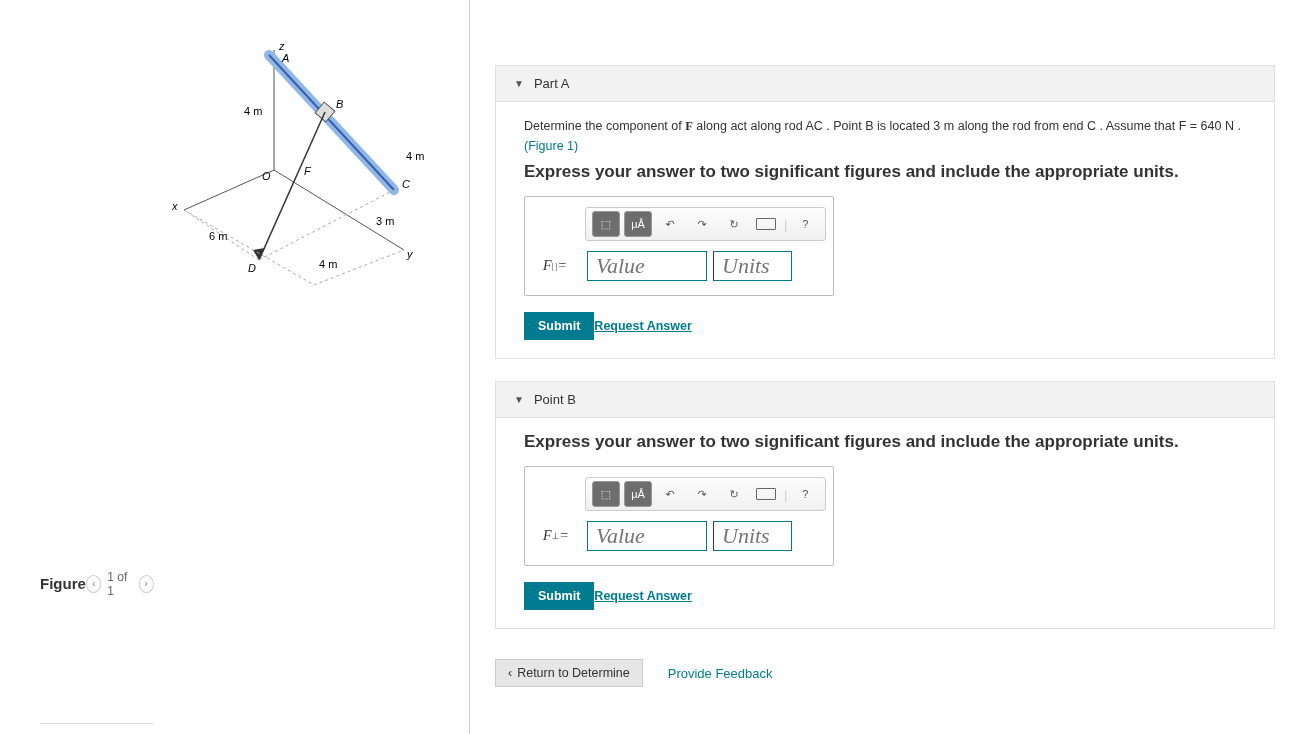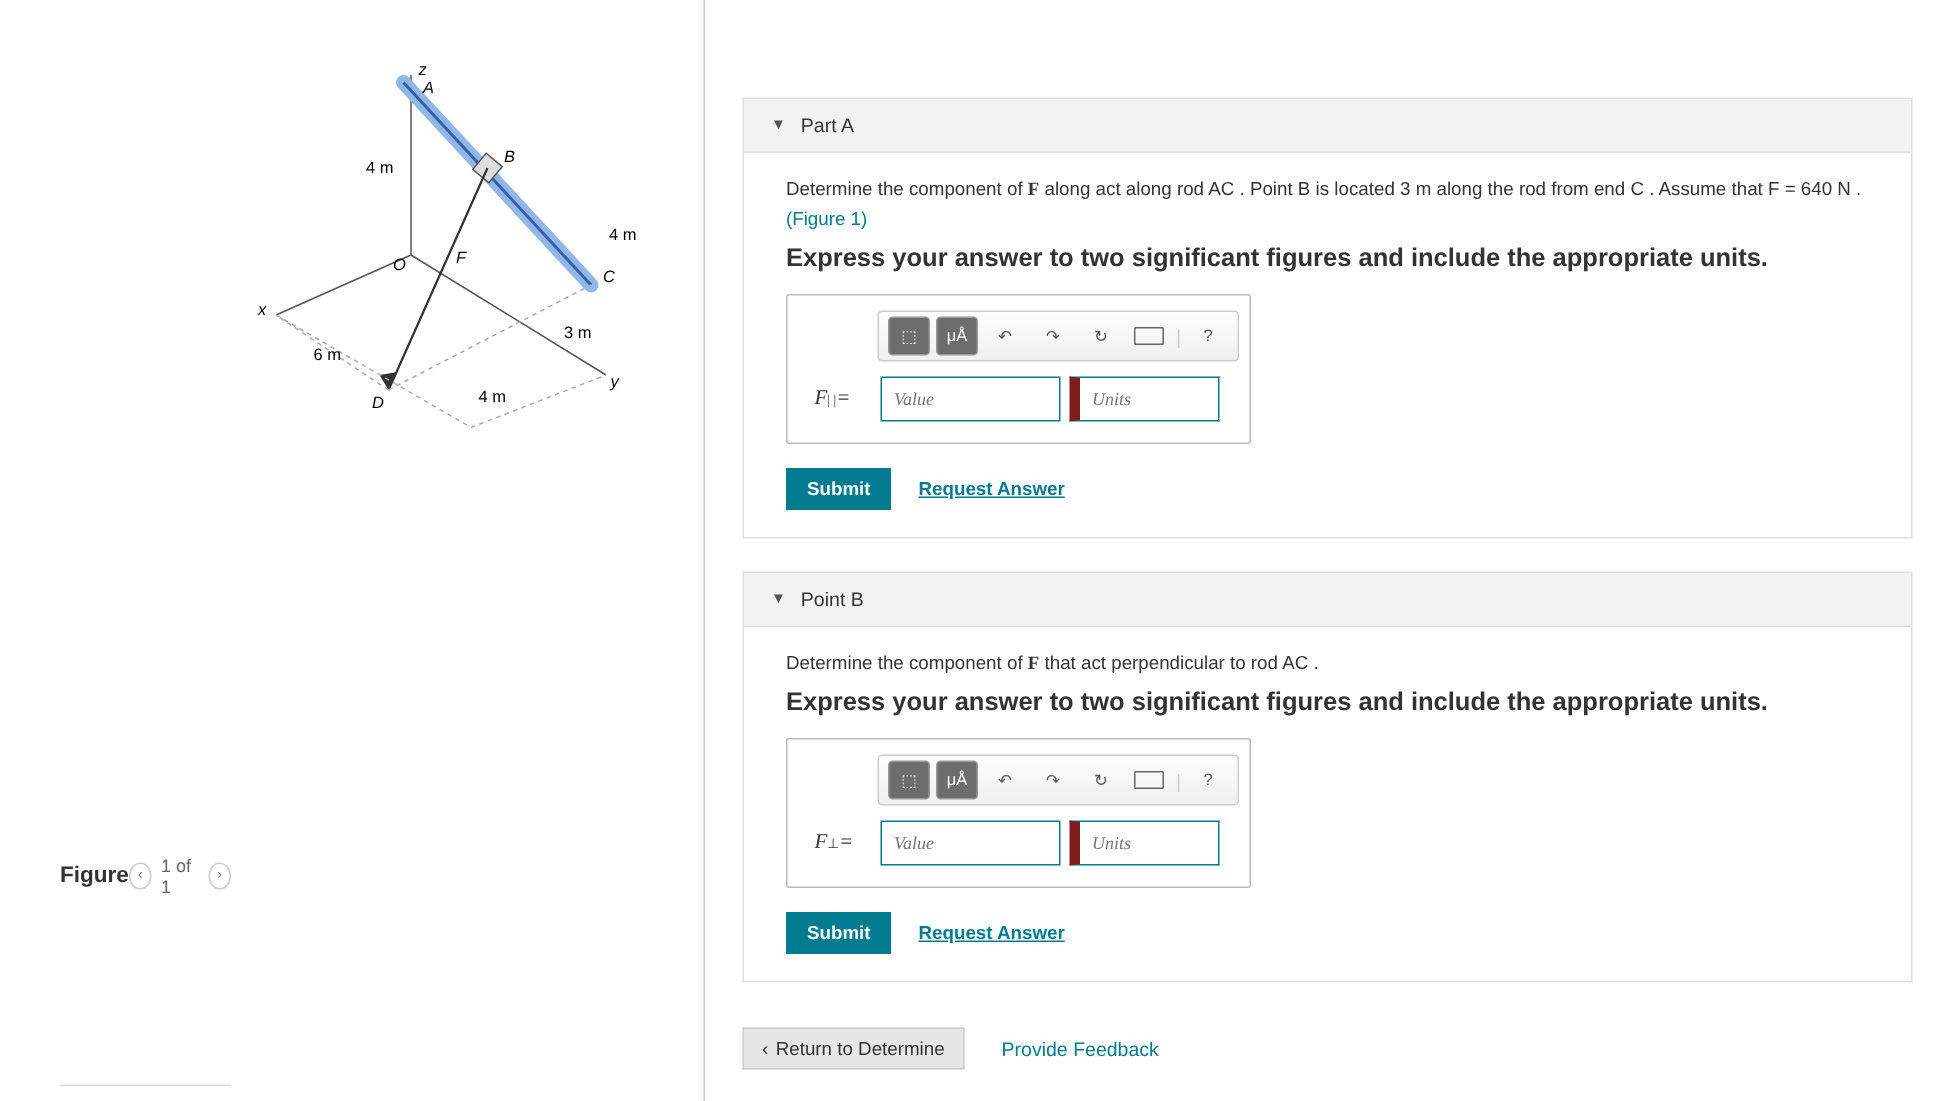--- a/index.html
+++ b/index.html
@@ -154,32 +154,31 @@
     display: flex;
     align-items: center;
     min-width: 38px;
   }
   .var-label .sub { font-size: 9px; vertical-align: sub; font-style:normal;}
   .val-input, .unit-input {
     border: 1px solid #007b8f;
     height: 30px;
     font-family: "Times New Roman", serif;
     font-style: italic;
-    font-size: 12px;
+    font-size: 22px;
     color: #888;
     padding: 0 8px;
     background: #fff;
   }
   .val-input { width: 120px; }
-  .unit-input { width: 100px; border-left: 7px solid #7f1d1d; }
+  .unit-input { width: 79px; border-left: 1px solid #7f1d1d; }
   .submit-row {
     margin-top: 16px;
     display: flex;
     align-items: center;
-    gap: 18px;
   }
   .submit-btn {
     background: #007b8f;
     color: #fff;
     border: none;
     padding: 7px 14px;
     font-size: 12.5px;
     font-weight: bold;
     cursor: pointer;
   }
@@ -320,27 +319,20 @@
       </div>
     </div>
   </div>
 
   <div class="part-block" style="margin-top:22px">
     <div class="part-header">
       <span class="part-header-caret">▼</span>
       <span class="part-title">Point B</span>
     </div>
     <div class="part-body">
-      <p class="question-text">
-        <span>Determine the component of </span>
-        <span class="bold">F</span>
-        <span> that act perpendicular to rod </span>
-        <span class="italic">AC</span>
-        <span>.</span>
-      </p>
       <p class="instruction">Express your answer to two significant figures and include the appropriate units.</p>
 
       <div class="answer-box">
         <div class="toolbar">
           <span class="tool-btn">⬚</span>
           <span class="tool-btn">μÅ</span>
           <span class="tool-btn light">↶</span>
           <span class="tool-btn light">↷</span>
           <span class="tool-btn light">↻</span>
           <span class="tool-btn light">

